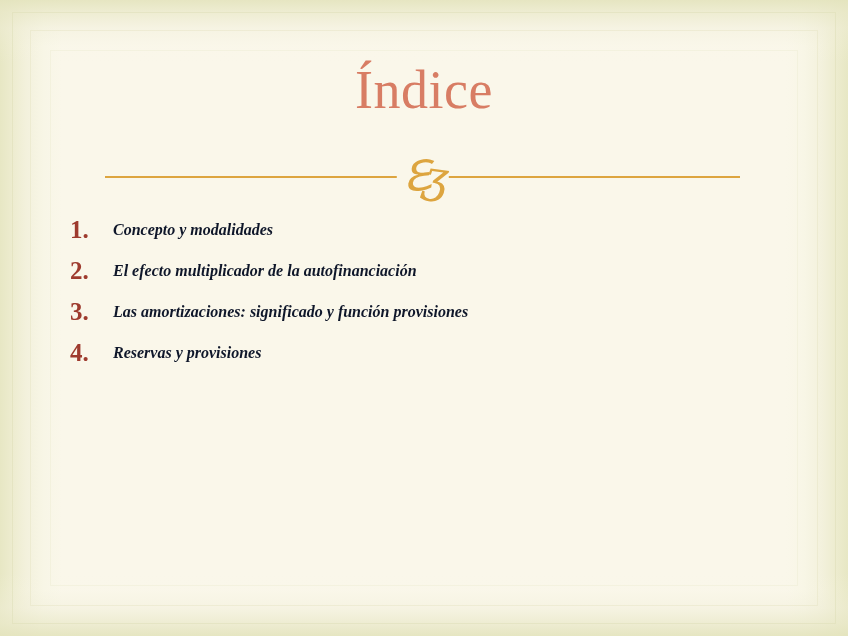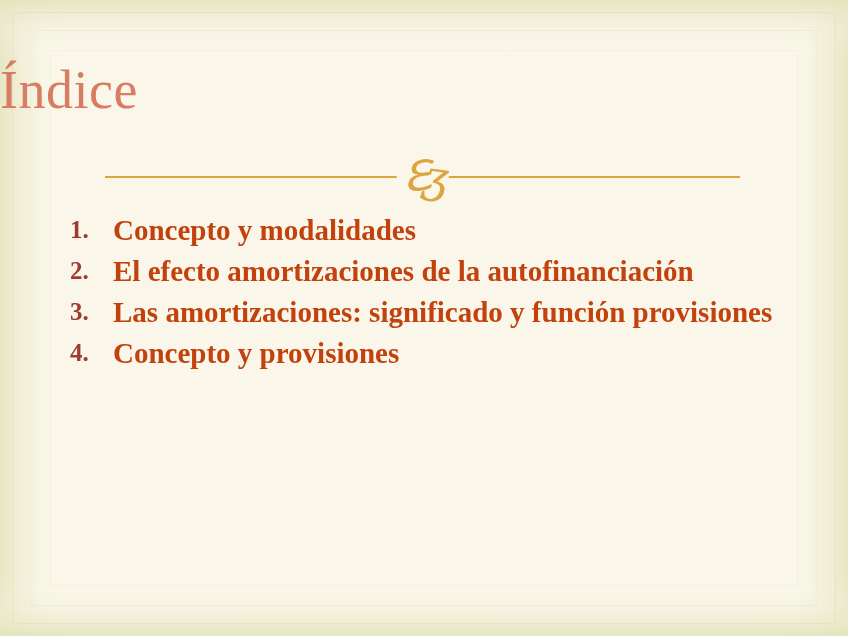--- a/index.html
+++ b/index.html
@@ -64,20 +64,21 @@
   .frame-step.s1 { inset: 12px; }
   .frame-step.s2 { inset: 30px; border-color: rgba(228,227,192,0.45); }
   .frame-step.s3 { inset: 50px; border-color: rgba(236,234,208,0.40); }
 
   
   .title {
     position: absolute;
     left: 0;
     right: 0;
     top: 62px;
+    text-align: center;
     font-size: 54px;
     line-height: 1.05;
     font-weight: 400;
     letter-spacing: 0.5px;
     color: #d87d64;
     white-space: nowrap;
   }
 
   
   .divider {
@@ -139,27 +140,28 @@
     color: #9e3b2e;
     font-size: 25px;
     font-weight: bold;
     line-height: 36px;
     text-align: left;
     padding-left: 6px;
     box-sizing: border-box;
   }
   .item-text {
     flex: 1 1 auto;
-    color: #c2410c;
-    font-size: 29px;
+    color: #0f172a;
+    font-size: 16px;
     font-weight: bold;
     line-height: 36px;
     text-align: justify;
     text-justify: inter-word;
     hyphens: none;
+    font-style: italic;
   }
   .item-text.justified {
     text-align-last: left;
   }
 </style>
 </head>
 <body>
 
 <div class="slide">
 
@@ -180,27 +182,27 @@
 
   <div class="content">
 
     <div class="item">
       <div class="item-num">1.</div>
       <div class="item-text">Concepto y modalidades</div>
     </div>
 
     <div class="item">
       <div class="item-num">2.</div>
-      <div class="item-text">El efecto amortizaciones de la autofinanciación</div>
+      <div class="item-text">El efecto multiplicador de la autofinanciación</div>
     </div>
 
     <div class="item">
       <div class="item-num">3.</div>
       <div class="item-text justified">Las amortizaciones: significado y función provisiones</div>
     </div>
 
     <div class="item">
       <div class="item-num">4.</div>
-      <div class="item-text">Concepto y provisiones</div>
+      <div class="item-text">Reservas y provisiones</div>
     </div>
 
   </div>
 </div>
 
 </body></html>

